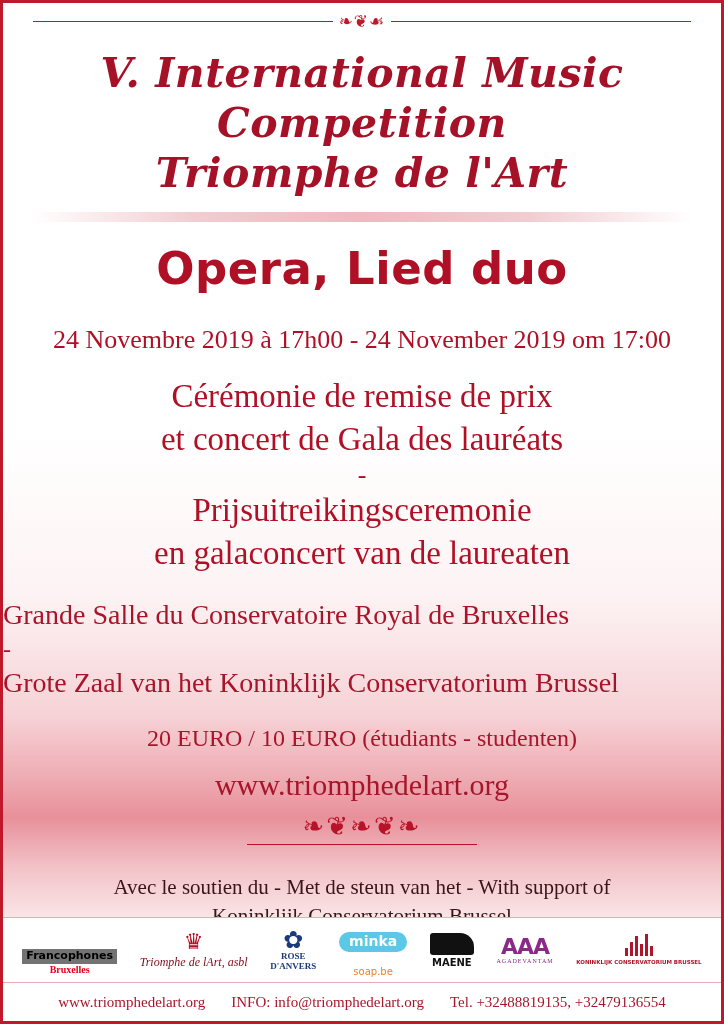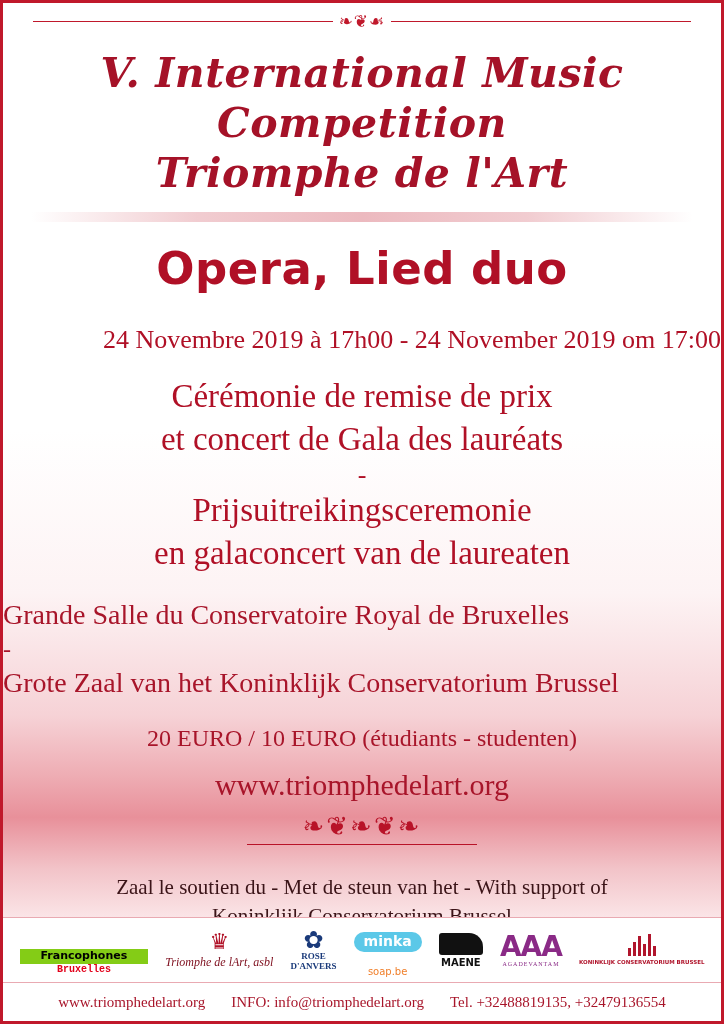--- a/index.html
+++ b/index.html
@@ -81,21 +81,21 @@
     text-align: center;
     font-family: "DejaVu Sans", sans-serif;
     font-weight: bold;
     font-size: 45px;
     color: #b01026;
     margin-top: 20px;
     letter-spacing: 0.5px;
   }
 
   .dateline {
-    text-align: right;
+    text-align: center;
     font-size: 26px;
     color: #b01026;
     margin-top: 30px;
     white-space: nowrap;
   }
 
   .event-block {
     text-align: center;
     color: #b01026;
     margin-top: 20px;
@@ -182,31 +182,31 @@
     flex: 0 0 auto;
     display: flex;
     flex-direction: column;
     align-items: center;
     justify-content: center;
     height: 58px;
     text-align: center;
   }
   .sp-fwb { color: #1d1d1b; }
   .sp-fwb .l1 {
-    background: #84cc16;
+    background: #737373;
     color: #000;
     font-family: "DejaVu Sans", sans-serif;
     font-weight: bold;
     font-size: 11px;
-    padding: 1px 21px;
+    padding: 1px 4px;
     line-height: 1.1;
     margin-top: 24px;
   }
   .sp-fwb .l2 {
-    font-family: Liberation Mono, monospace;
+    font-family: Liberation Serif, serif;
     font-size: 10px;
     color: #e2001a;
     font-weight: bold;
   }
   .sp-tda .mark {
     color: #b01026;
     font-size: 22px;
     line-height: 1;
   }
   .sp-tda .cap {
@@ -253,21 +253,21 @@
   .sp-maene .cap {
     font-family: "DejaVu Sans", sans-serif;
     font-size: 10px;
     color: #111;
     font-weight: bold;
     margin-top: 2px;
   }
   .sp-aaa .mark {
     font-family: "DejaVu Sans", sans-serif;
     font-weight: bold;
-    font-size: 28px;
+    font-size: 22px;
     color: #8a2a86;
     letter-spacing: -1px;
     line-height: 1;
   }
   .sp-aaa .cap {
     font-size: 6px;
     color: #8a2a86;
     letter-spacing: 1px;
   }
   .sp-kcb .bars {
@@ -344,21 +344,21 @@
   <div class="price">20 EURO / 10 EURO (étudiants - studenten)</div>
 
   <div class="website">www.triomphedelart.org</div>
 
   <div class="ornament2">
     <span>❧❦❧❦❧</span>
     <span class="rule2"></span>
   </div>
 
   <div class="support">
-    <div class="support-line">Zaal le soutien du - Met de steun van het - With support of</div>
+    <div class="support-line">Avec le soutien du - Met de steun van het - With support of</div>
     <div class="support-line">Koninklijk Conservatorium Brussel</div>
   </div>
 
   <div class="sponsor-strip">
 
     <div class="sponsor sp-fwb">
       <span class="l1">Francophones</span>
       <span class="l2">Bruxelles</span>
     </div>
 

